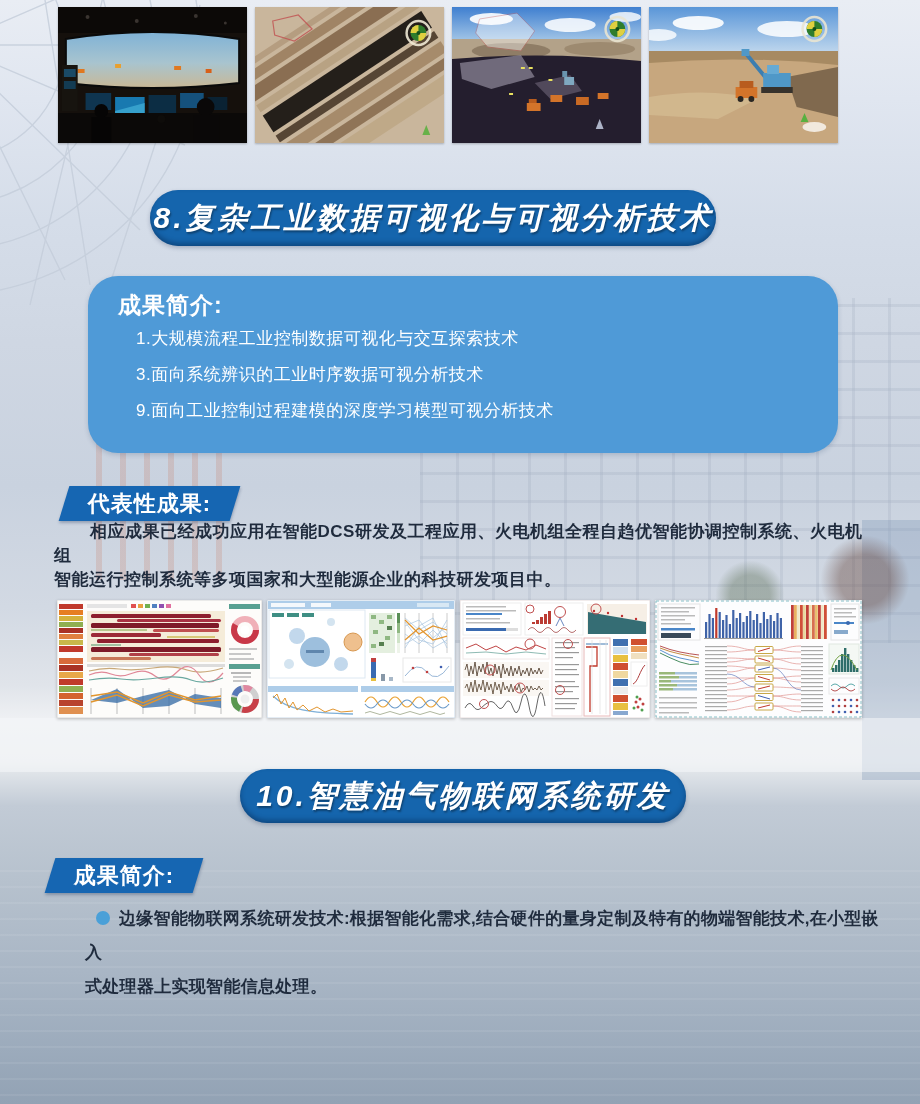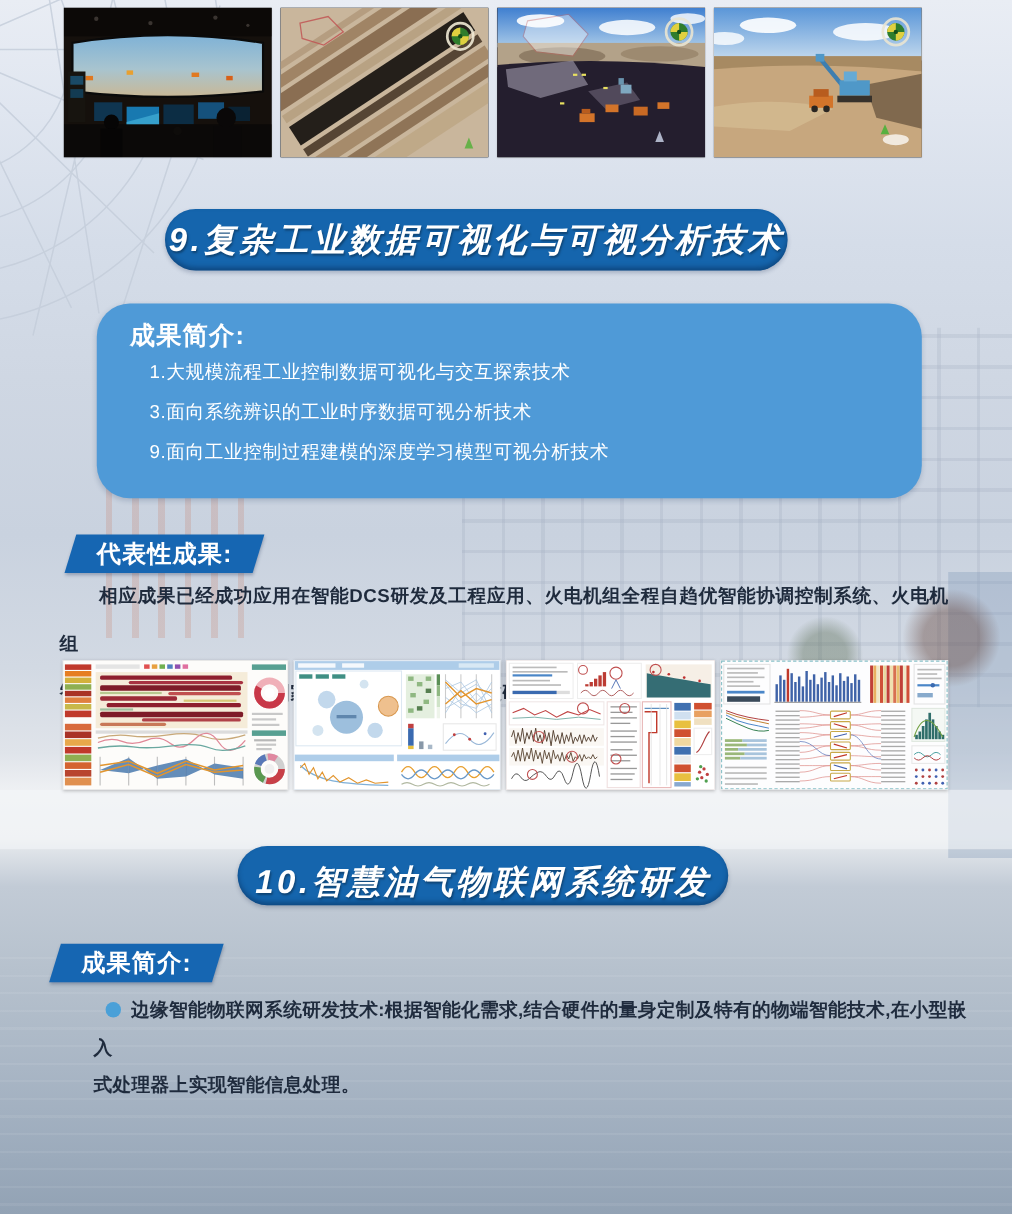--- a/index.html
+++ b/index.html
@@ -34,38 +34,38 @@
   .gallery{position:absolute;left:58px;top:7px;width:780px;height:136px;display:flex;gap:8px;}
   .photo{flex:1;overflow:hidden;background:#222;box-shadow:0 1px 2px rgba(0,0,0,.25);}
   .photo svg{display:block;width:100%;height:100%;}
 
   .pill{position:absolute;background:var(--pill-blue);border-radius:28px;color:#fff;
     display:flex;align-items:center;justify-content:center;
     font-weight:bold;font-style:italic;font-size:30px;letter-spacing:3px;
     text-shadow:1px 2px 2px rgba(0,0,0,.35);
     box-shadow:inset 0 -3px 5px rgba(0,20,50,.35), 0 2px 4px rgba(20,40,80,.25);}
   .pill9{left:150px;top:190px;width:566px;height:56px;}
-  .pill10{left:216px;top:769px;width:446px;height:54px;align-items:flex-end;}
+  .pill10{left:240px;top:769px;width:446px;height:54px;}
 
   .box9{position:absolute;left:88px;top:276px;width:750px;height:177px;border-radius:30px;
     background:var(--panel-blue);color:#fff;padding:14px 30px;box-sizing:border-box;
     box-shadow:0 2px 5px rgba(30,60,100,.20);}
   .box9 .h{font-size:23px;font-weight:bold;letter-spacing:1px;}
   .box9 .item{font-size:17px;line-height:36px;letter-spacing:.5px;margin-left:18px;}
   .box9 .item:first-of-type{margin-top:5px;}
 
   .slant-label{position:absolute;height:35px;background:var(--label-blue);color:#fff;
     display:flex;align-items:center;padding:0 24px;transform:skewX(-17deg);
     box-shadow:1px 2px 3px rgba(20,40,80,.3);}
   .slant-label .t{display:block;transform:skewX(17deg);font-size:22px;font-weight:bold;letter-spacing:1px;}
   .label-rep{left:64px;top:486px;}
   .label-intro10{left:50px;top:858px;}
 
   .rep-text{position:absolute;left:54px;top:520px;width:810px;color:var(--text-dark);
-    font-size:17px;line-height:44px;font-weight:bold;letter-spacing:.5px;}
+    font-size:17px;line-height:24px;font-weight:bold;letter-spacing:.5px;}
   .rep-text .l1{text-indent:36px;}
 
   .strip{position:absolute;left:57px;top:600px;width:806px;height:118px;display:flex;gap:5px;}
   .shot{overflow:hidden;background:#fff;box-shadow:0 1px 3px rgba(0,0,0,.25);}
   .shot svg{display:block;height:100%;}
   .shotA{width:205px;} .shotB{width:188px;} .shotC{width:190px;} .shotD{width:207px;}
 
   .bullets{position:absolute;left:85px;top:897px;width:794px;color:var(--text-dark);
     font-size:17px;line-height:34px;font-weight:bold;letter-spacing:.3px;}
   .bullet{margin-bottom:5px;}
@@ -242,21 +242,21 @@
             <path d="M0 0L-8 0A8 8 0 0 1 0 -8Z" fill="#e0d040"></path>
           <circle r="2" fill="#14501a"></circle>
         </g>
         <path d="M158 106l4 9l-8 0Z" fill="#58b040"></path>
         <ellipse cx="168" cy="120" rx="12" ry="5" fill="#fff" opacity=".75"></ellipse>
       </svg>
     </div>
   </div>
 
   <div class="pill pill9">
-    <span>9.复杂工业数据可视化与可视分析技术</span>
+    <span>8.复杂工业数据可视化与可视分析技术</span>
   </div>
 
   <div class="box9">
     <div class="h">成果简介:</div>
     <div class="item">1.大规模流程工业控制数据可视化与交互探索技术</div>
     <div class="item">3.面向系统辨识的工业时序数据可视分析技术</div>
     <div class="item">9.面向工业控制过程建模的深度学习模型可视分析技术</div>
   </div>
 
   <div class="slant-label label-rep">

